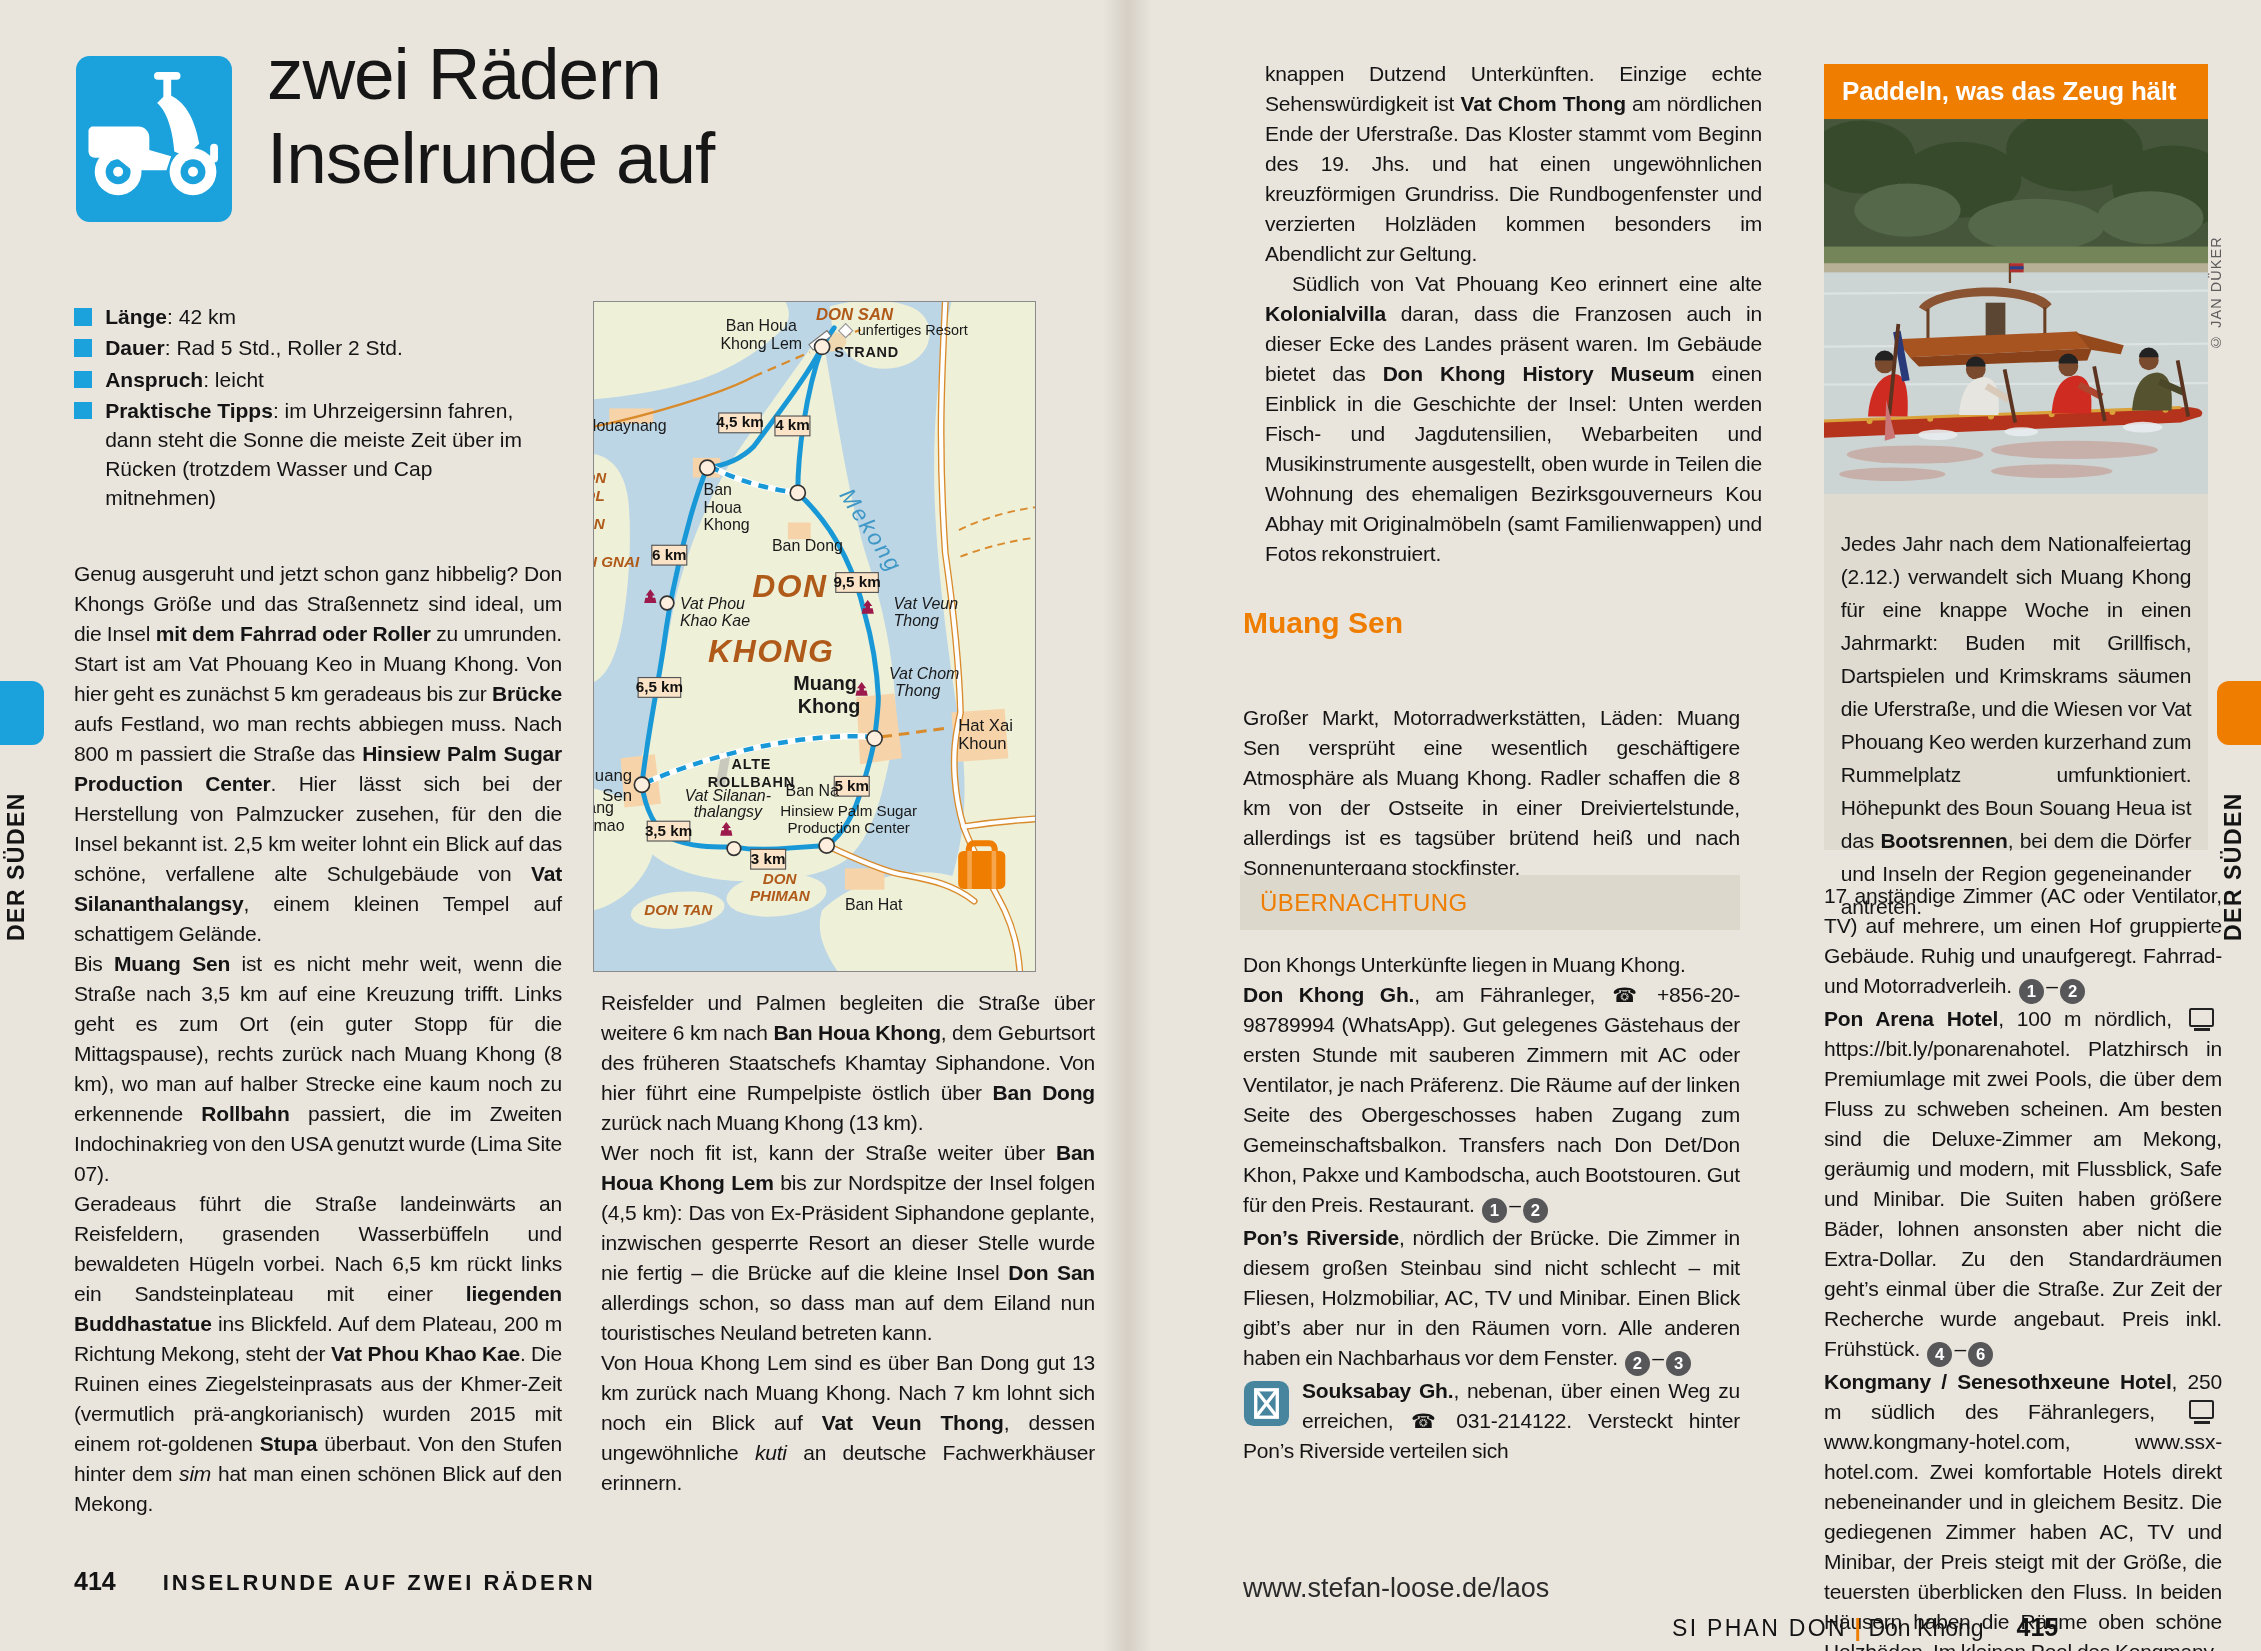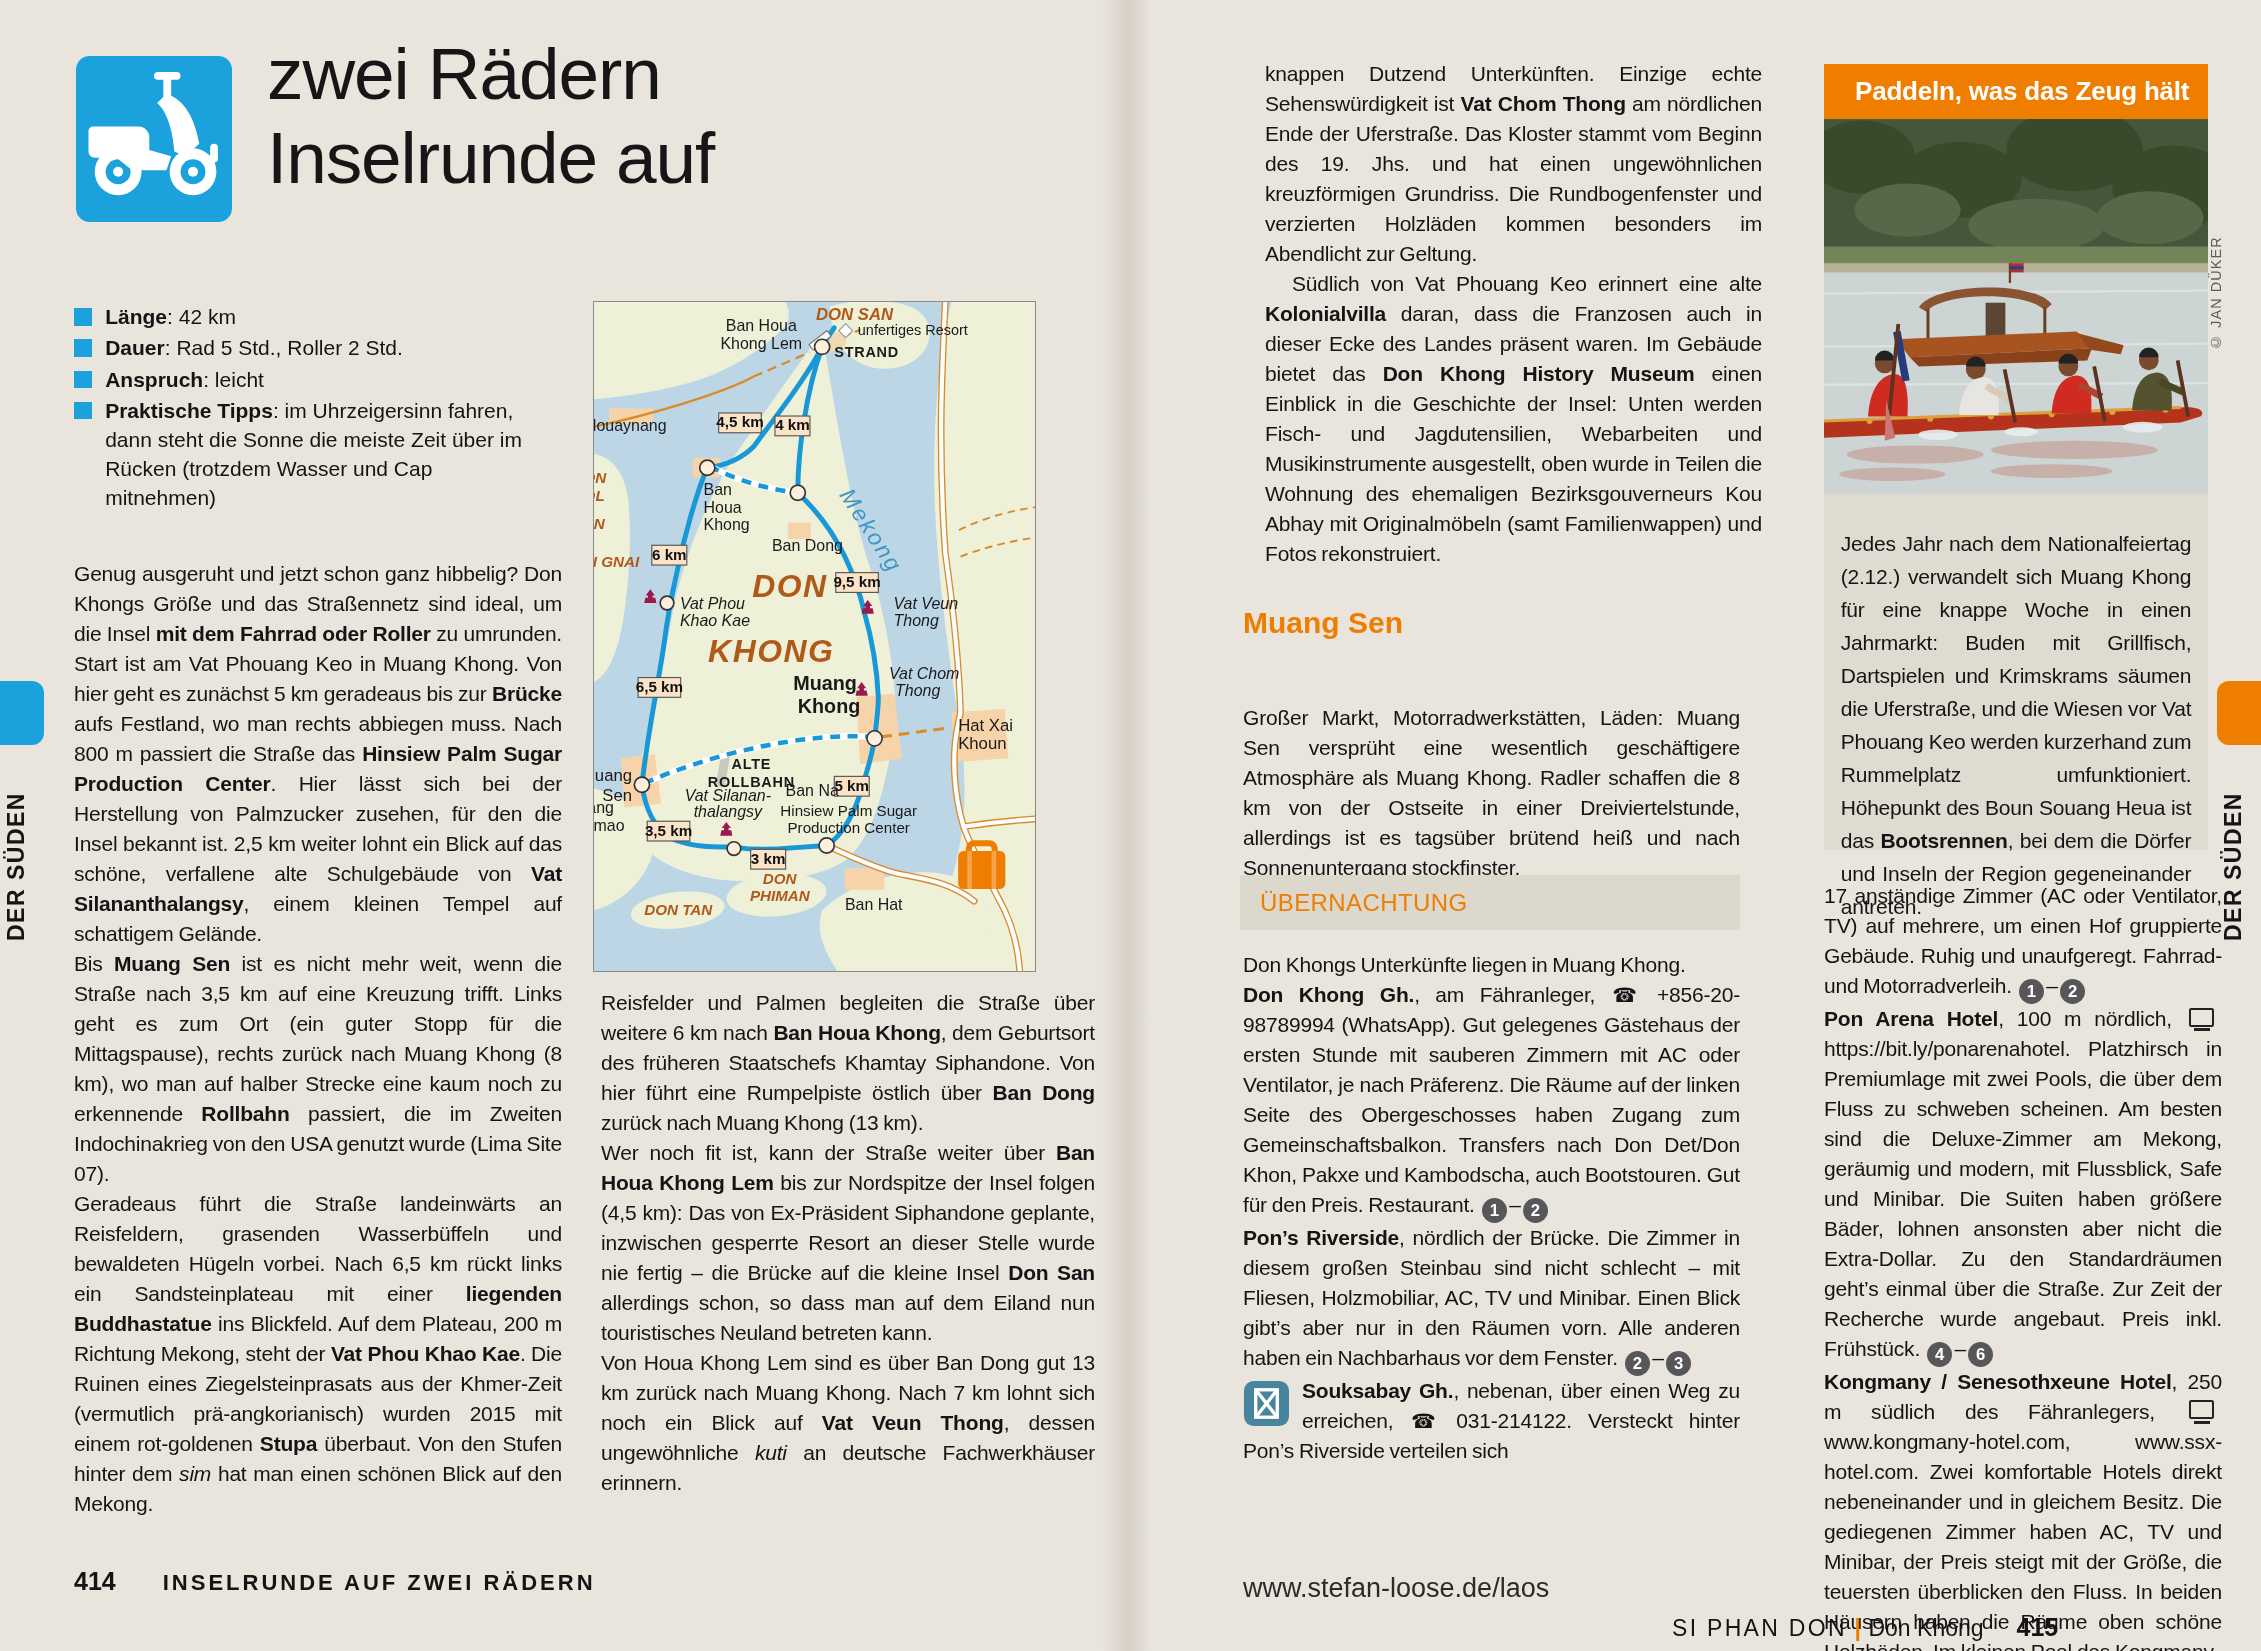--- a/index.html
+++ b/index.html
@@ -34,21 +34,21 @@
   .mshead{left:1243px;top:606px;font-size:30px;font-weight:700;color:#ee7d00;}
   .col3p3{left:1243px;top:703px;width:497px;}
   .band{left:1240px;top:875px;width:500px;height:55px;background:#ddd8cc;}
   .band span{display:block;font-size:24px;font-weight:400;color:#ee7d00;
              line-height:55px;padding-left:20px;letter-spacing:0.4px;}
   .col3b{left:1243px;top:950px;width:497px;}
   .tip-float{float:left;width:47px;height:47px;margin:4.6px 12px 1.5px 0;}
   
   .banner{left:1824px;top:64px;width:384px;height:55px;background:#ee7d00;}
   .banner span{display:block;color:#fff;font-size:26px;font-weight:700;line-height:55px;
-               padding-left:18px;letter-spacing:-0.2px;margin-left:13px;}
+               padding-left:18px;letter-spacing:-0.2px;}
   .photo{left:1824px;top:119px;width:384px;height:375px;}
   .credit{left:2208px;top:122px;height:228px;writing-mode:vertical-rl;transform:rotate(180deg);
           font-size:14.4px;color:#5d5d5d;letter-spacing:1.1px;}
   .caption{left:1824px;top:494px;width:384px;height:356px;background:#dfdbd0;box-sizing:border-box;
            padding:33px 16.7px 0 16.7px;}
   .caption .para{font-size:21px;line-height:33px;}
   .col4{left:1824px;top:881px;width:398px;}
   
   .footL{left:74px;top:1567px;font-size:23.6px;white-space:nowrap;}
   .footL .pg{font-weight:700;font-size:25px;}

